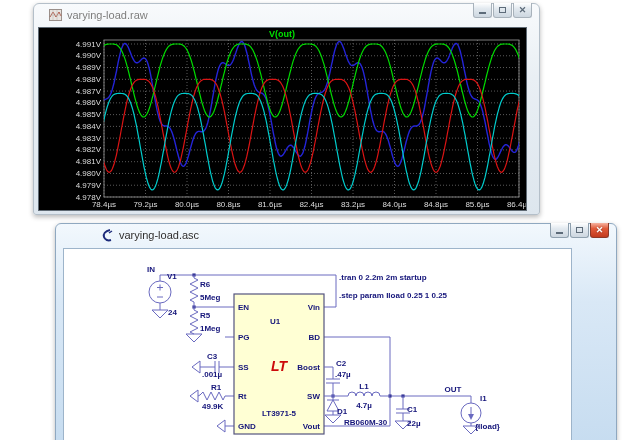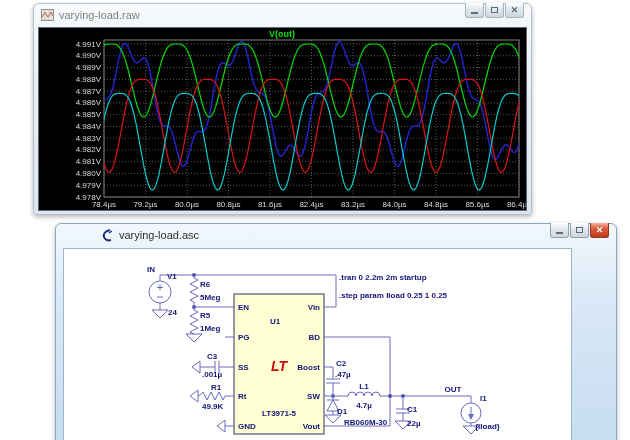--- a/index.html
+++ b/index.html
@@ -4,21 +4,21 @@
 <style>
   html,body{margin:0;padding:0;}
   body{width:630px;height:440px;background:#ffffff;position:relative;overflow:hidden;
        font-family:"Liberation Sans",sans-serif;}
 
   
   .window{position:absolute;border:1px solid #8fa8c0;border-radius:6px 6px 3px 3px;
           background:linear-gradient(#f2f8fd,#d9e8f6 35%,#c6dcf0);
           box-shadow:0 2px 5px rgba(0,0,0,.28);}
   .window.inactive{border-color:#b4bfc9;
-          background:linear-gradient(#f8fafc,#e9eff4 35%,#dde6ee);}
+          background:linear-gradient(#f8fafc,#e9eff4 35%,#dde6ee);padding-left:8px;}
   .titlebar{height:22px;display:flex;align-items:center;padding:0 7px;position:relative;}
   .titletext{font-size:11px;color:#2e2e2e;margin-left:5px;text-shadow:0 1px 1px rgba(255,255,255,.9);
              white-space:nowrap;}
   .inactive .titletext{color:#7d7d7d;}
   .caption{position:absolute;top:-1px;right:7px;display:flex;}
   .cap-btn{width:19px;height:15px;margin-left:1px;border:1px solid #8fa0ae;border-top:none;
            border-radius:0 0 3px 3px;background:linear-gradient(#ffffff,#e2e9ef 40%,#cdd7e0);
            display:flex;align-items:center;justify-content:center;box-sizing:border-box;}
   .inactive .cap-btn{border-color:#a8b2bb;}
   .cap-btn.close-active{background:linear-gradient(#f6b3a0,#e15a39 40%,#c23a1d);border-color:#8d3826;}

